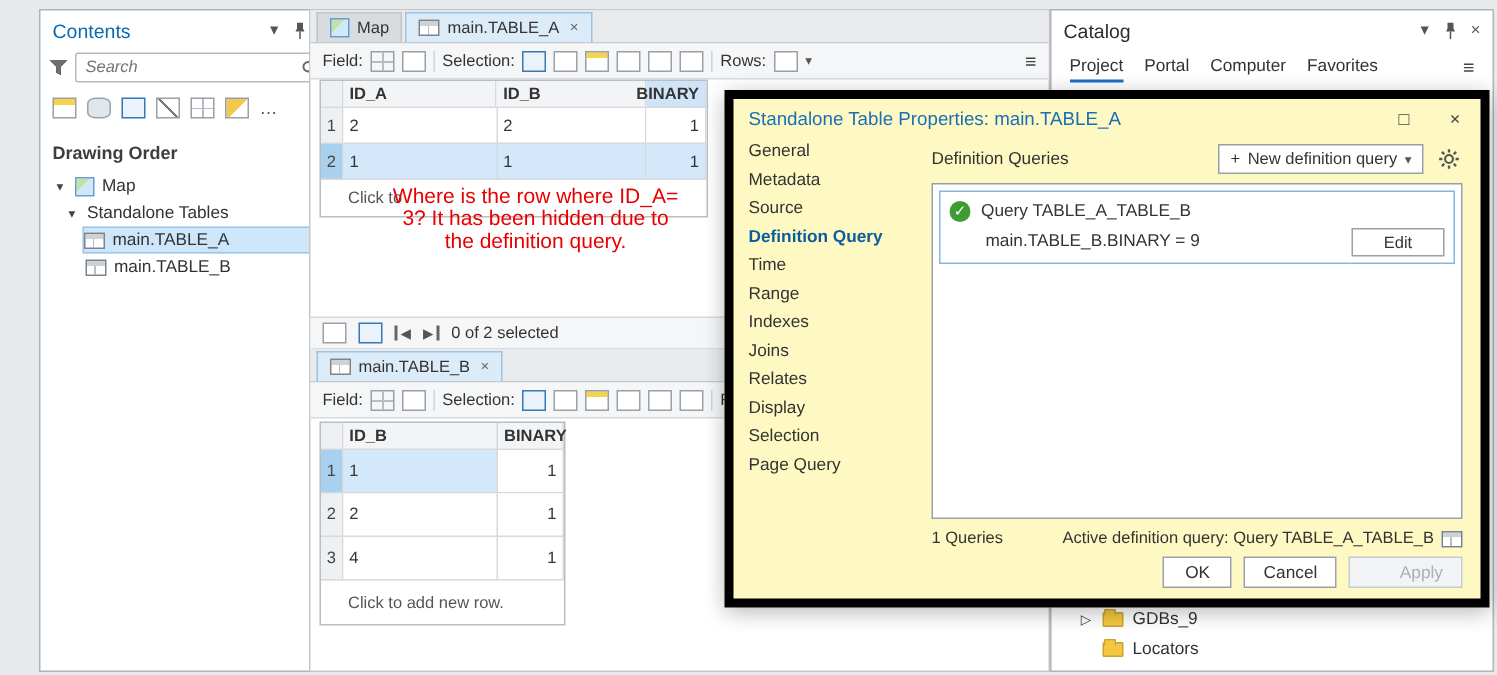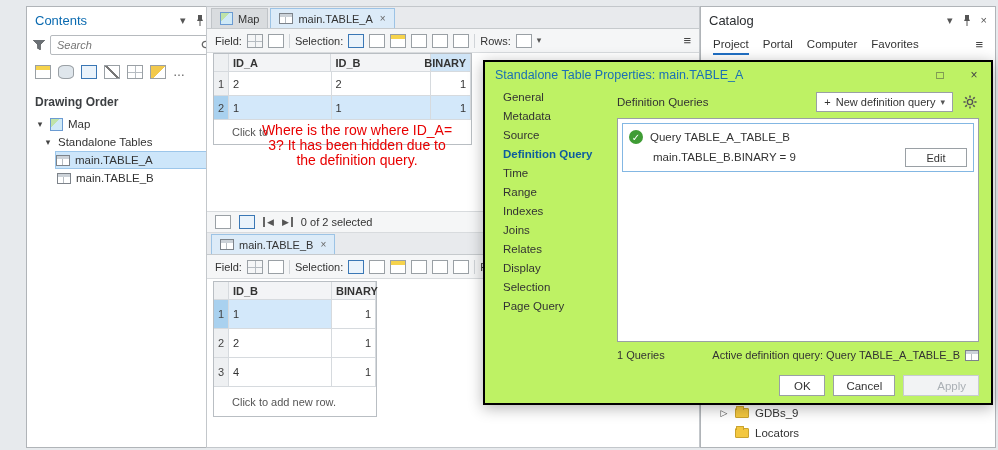--- a/index.html
+++ b/index.html
@@ -61,26 +61,26 @@
   .tr.selected .rownum { background:#a9d1ef; }
   .add-row { color:#555; padding-left:18px; display:flex; align-items:center; font-size:11px; }
   .annotation { position:absolute; left:34px; top:116px; width:232px; text-align:center; color:#e80000; font-family:Liberation Sans, sans-serif; font-size:14px; line-height:15px; z-index:3; }
   .statusbar { position:absolute; left:0; right:0; top:204px; height:22px; background:#f5f6f7; border-top:1px solid #d8dbde; border-bottom:1px solid #d8dbde; display:flex; align-items:center; gap:8px; padding:0 8px; font-size:11px; color:#333; }
   .nav-glyph { font-size:9px; color:#555; }
   .nav-first { border-left:2px solid #666; padding-left:2px; }
   .nav-last { border-right:2px solid #666; padding-right:2px; }
   .round-icon { width:16px; height:16px; border:1px solid #9aa0a5; border-radius:50%; background:#fff; flex:none; }
 
   
-  #dialog { position:absolute; left:483px; top:60px; width:510px; height:345px; background:#bef264; border:2px solid #000000; box-shadow:0 3px 14px rgba(0,0,0,.3); z-index:20; }
+  #dialog { position:absolute; left:483px; top:60px; width:510px; height:345px; background:#fef9c3; border:6px solid #000000; box-shadow:0 3px 14px rgba(0,0,0,.3); z-index:20; }
   .dlg-title { height:26px; display:flex; align-items:center; padding-left:10px; }
   .dlg-title-text { color:#1a6fb5; font-size:12.5px; }
   .dlg-win-btns { margin-left:auto; display:flex; height:100%; }
   .dlg-win-btn { width:34px; display:flex; align-items:center; justify-content:center; color:#444; font-size:12px; }
-  .dlg-menu { position:absolute; left:10px; top:26px; width:118px; }
+  .dlg-menu { position:absolute; left:2px; top:26px; width:118px; }
   .dlg-menu-item { height:19px; line-height:19px; padding-left:8px; font-size:11.5px; color:#333; }
   .dlg-menu-item.selected { color:#0d5c9e; font-weight:bold; }
   .dlg-content { position:absolute; left:132px; top:28px; right:12px; bottom:6px; }
   .dlg-content-header { display:flex; align-items:center; height:24px; }
   .dlg-content-title { font-size:11.5px; color:#333; }
   .new-query-btn { margin-left:auto; border:1px solid #9aa0a5; background:#fff; height:20px; display:flex; align-items:center; gap:5px; padding:0 7px; font-size:11px; color:#333; }
   .gear-btn { margin-left:8px; width:18px; height:18px; display:flex; align-items:center; justify-content:center; }
   .query-list { border:1px solid #9aa0a5; height:224px; margin-top:4px; padding:4px; background:#fff; }
   .query-item { border:1px solid #83b7e3; padding:4px 6px 8px 6px; position:relative; }
   .query-item-title-row { display:flex; align-items:center; gap:7px; height:18px; }

